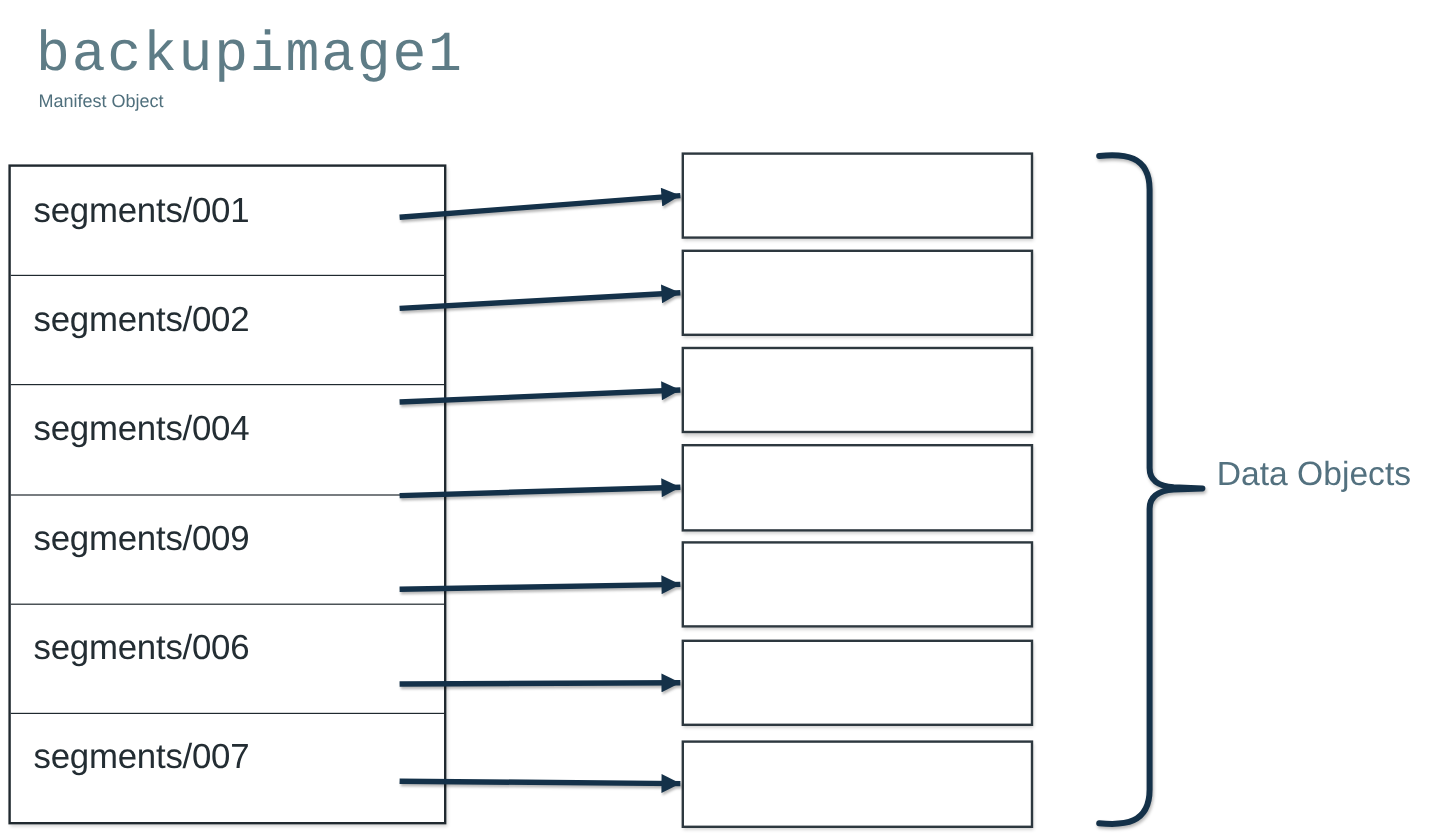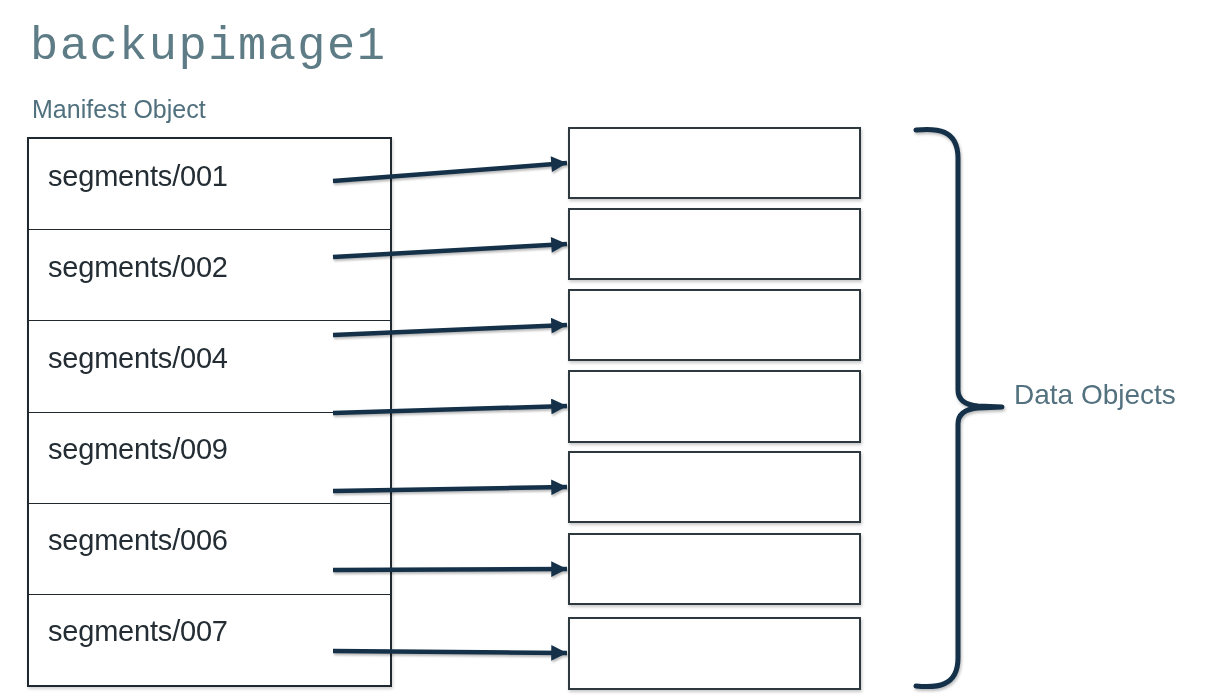--- a/index.html
+++ b/index.html
@@ -17,28 +17,28 @@
     top: 20px;
     font-family: "Liberation Mono", "DejaVu Sans Mono", monospace;
     font-size: 47px;
     letter-spacing: 1.5px;
     color: var(--title-text);
     white-space: nowrap;
   }
   .subtitle {
     position: absolute;
     left: 32px;
-    top: 95px;
-    font-size: 25px;
+    top: 76px;
+    font-size: 15px;
     color: var(--subtitle-text);
     white-space: nowrap;
   }
   #manifest {
     position: absolute;
-    left: 27px;
+    left: 7px;
     top: 137px;
     width: 365px;
     height: 550px;
     box-sizing: border-box;
     border: 2px solid var(--table-border);
     background: #ffffff;
     display: flex;
     flex-direction: column;
     box-shadow: 1px 2px 3px rgba(0,0,0,0.18);
     z-index: 2;

